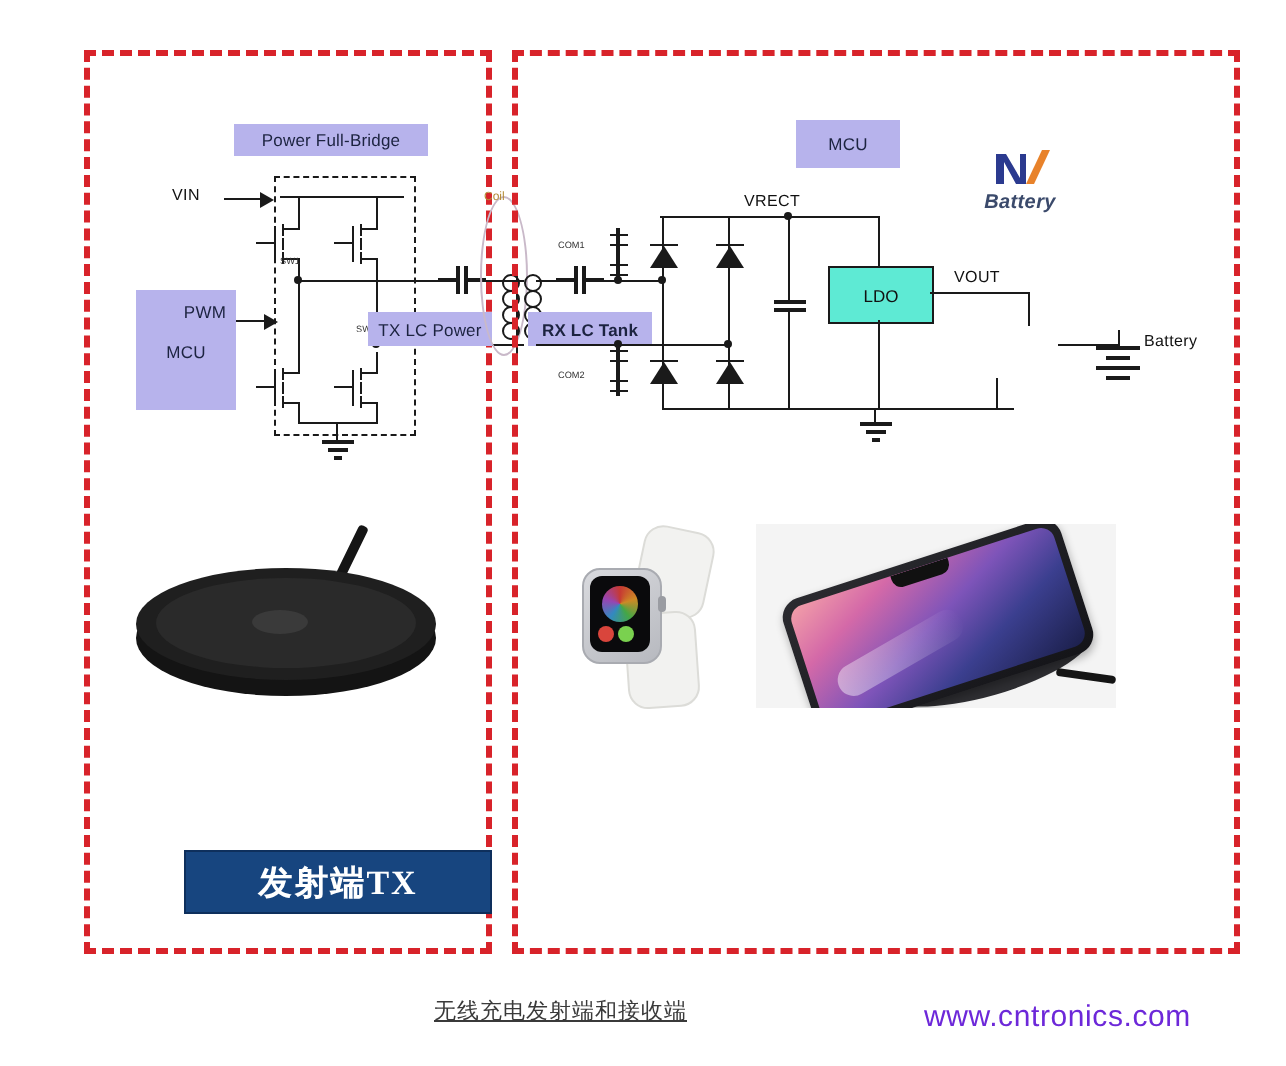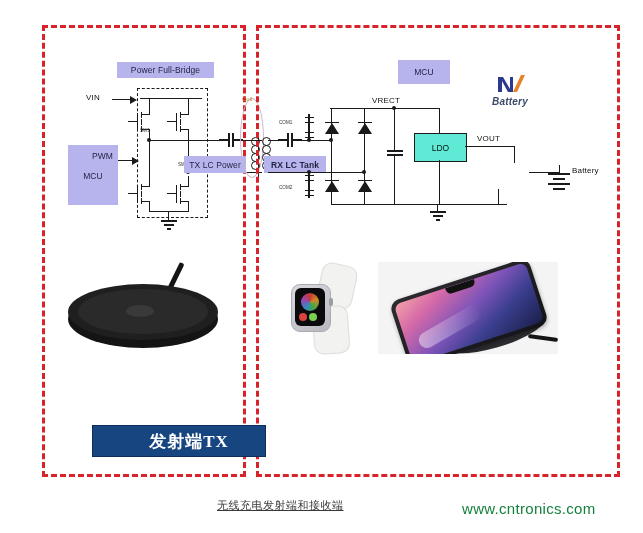--- a/index.html
+++ b/index.html
@@ -120,26 +120,26 @@
   .phone-screen{position:absolute;border-radius:7px;overflow:hidden;
      background:linear-gradient(150deg,#f3a0a8 0%,#d469a8 22%,#7e54b9 48%,#3b3f8f 70%,#1b1f4a 100%);}
   .notch{position:absolute;background:#111;border-radius:0 0 5px 5px;}
   .phone-pad{position:absolute;background:#2e2e32;border-radius:50%;}
 
   
   .banner{
     position:absolute;background:#17457f;border:1.5px solid #0e2f5c;
     display:flex;align-items:center;justify-content:center;
     color:#ffffff;font-family:"Liberation Serif","DejaVu Serif",serif;
-    font-size:17px;font-weight:bold;letter-spacing:1px;padding-left:20px;
+    font-size:17px;font-weight:bold;letter-spacing:1px;
   }
 
   
   .caption{position:absolute;font-size:11px;color:#3a3a3a;letter-spacing:.5px;}
-  .watermark{position:absolute;font-size:15px;color:#15803d;letter-spacing:.3px;}
+  .watermark{position:absolute;font-size:15px;color:#6d28d9;letter-spacing:.3px;}
 </style>
 </head>
 <body>
 
 <div class="stage">
 
   <div class="panel panel-tx"></div>
 
   <div class="plabel" style="left:117px;top:62px;width:97px;height:16px;">Power Full-Bridge</div>
 

